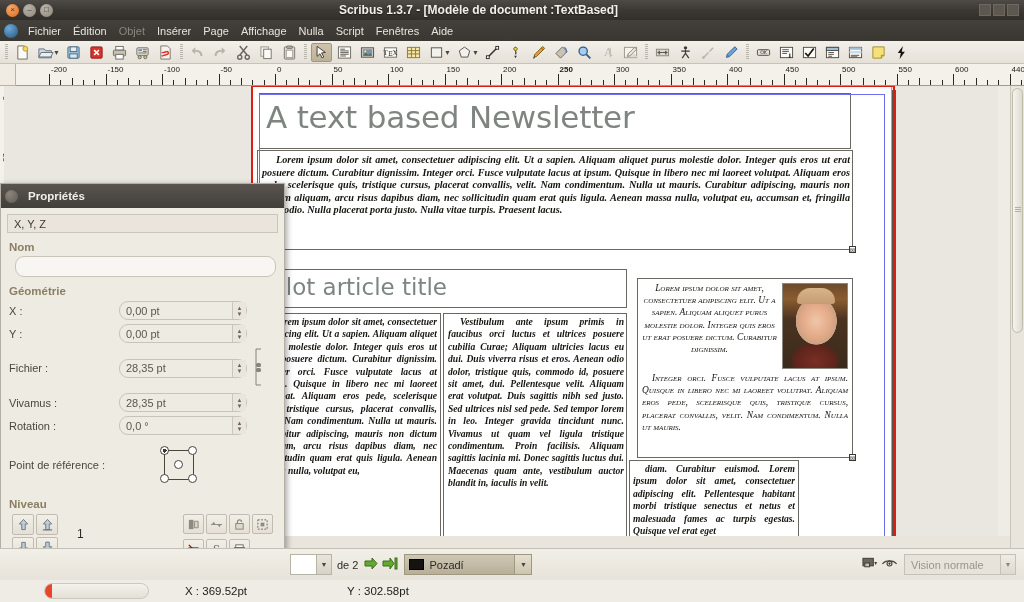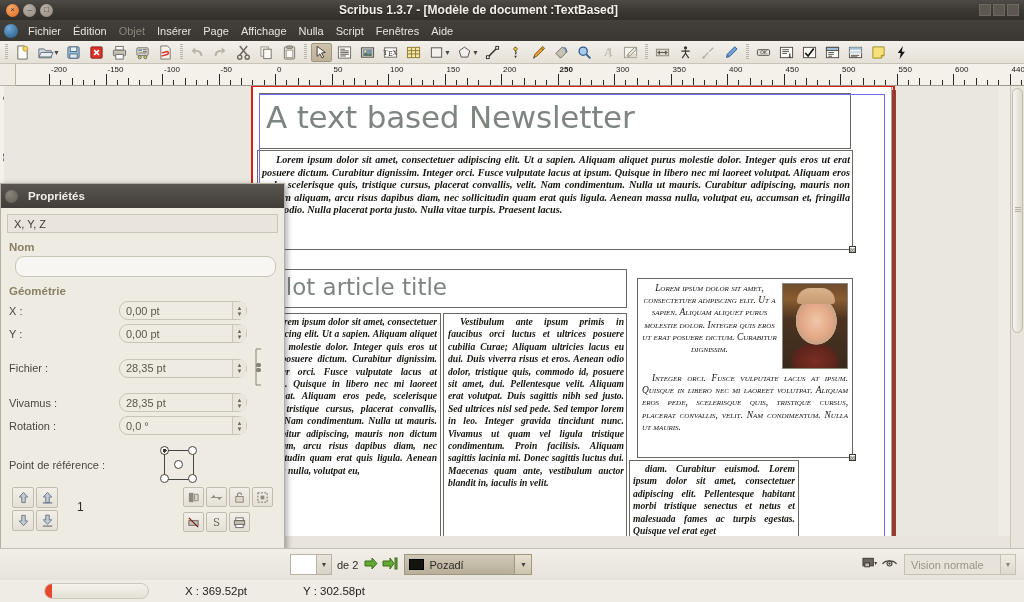--- a/index.html
+++ b/index.html
@@ -809,20 +809,21 @@
         <div class="refpoint">
           <div class="rbox"></div>
           <div class="rp sel" style="left:4px;  top:2px;"></div>
           <div class="rp" style="left:32px; top:2px;"></div>
           <div class="rp" style="left:18px; top:16px;"></div>
           <div class="rp" style="left:4px;  top:30px;"></div>
           <div class="rp" style="left:32px; top:30px;"></div>
         </div>
       </div>
 
+      <div class="sec-label" style="margin-top:12px;">Niveau</div>
 
       <div style="display:flex; align-items:flex-start; margin-left:10px;">
         <div>
           <div style="display:flex;">
             <div class="levbtn">
               <svg width="13" height="13" viewBox="0 0 14 14">
                   <path d="M7 1.5l4.5 5h-2.6v6h-3.8v-6H2.5z" fill="#c2ccd6" stroke="#6b7683"></path>
                 </svg>
             </div>
             <div class="levbtn">
@@ -948,16 +949,16 @@
         <div class="vis-ar">▼</div>
       </div>
     </div>
   </div>
 
   <div class="coordbar">
     <div class="prog">
       <div class="prog-fill"></div>
     </div>
     <div class="coord" style="margin-left:36px;">X : 369.52pt</div>
-    <div class="coord" style="margin-left:56px;">Y : 302.58pt</div>
+    <div class="coord" style="margin-left:100px;">Y : 302.58pt</div>
   </div>
 
 </div>
 
 </body></html>

